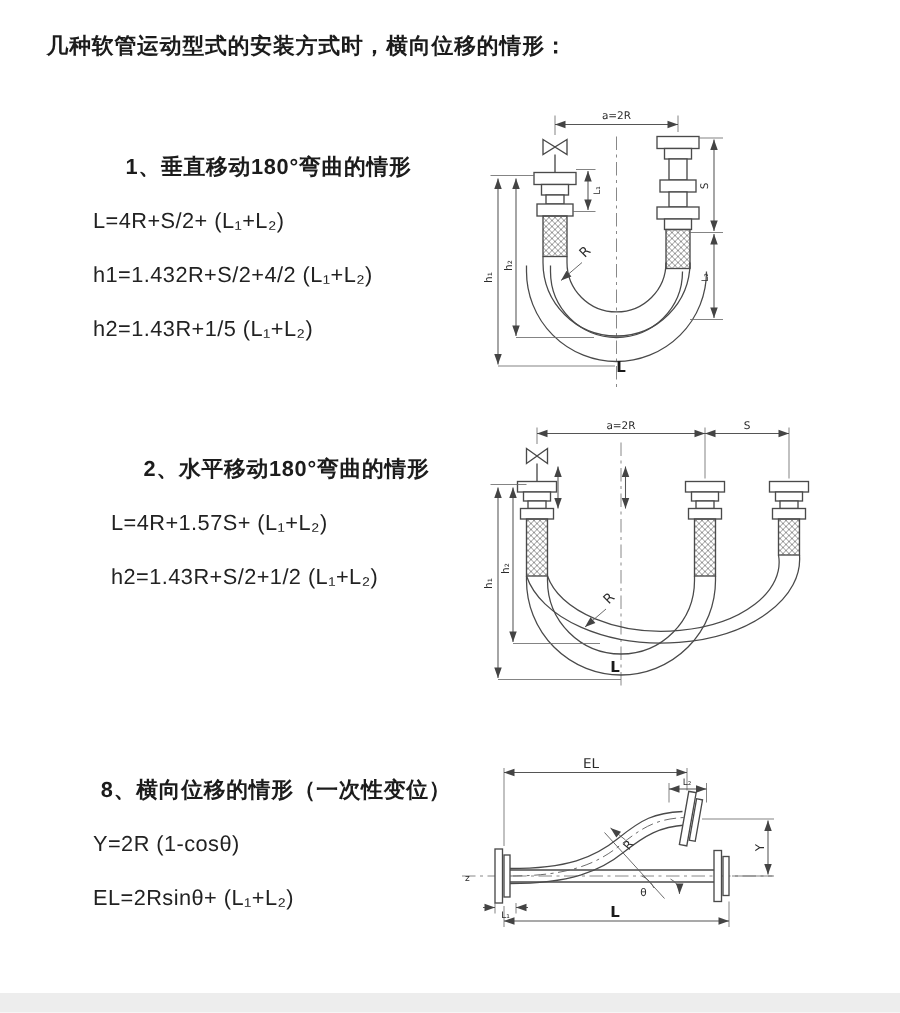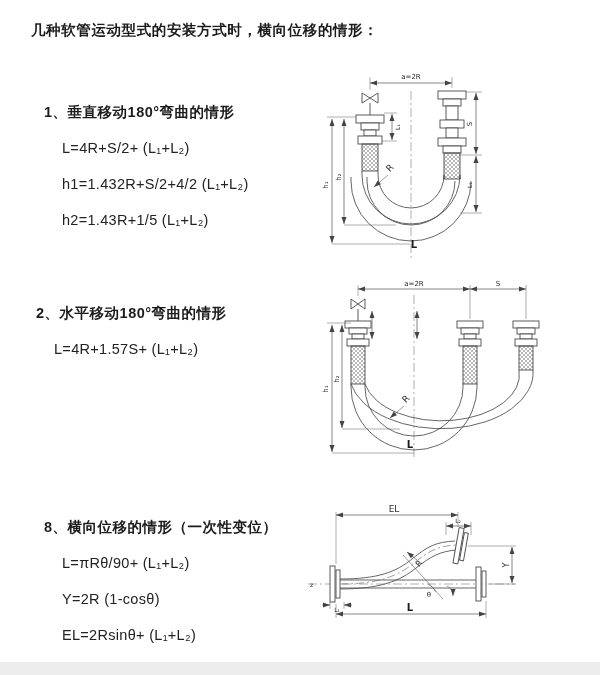--- a/index.html
+++ b/index.html
@@ -6,27 +6,27 @@
   body{
     width:600px;height:675px;position:relative;overflow:hidden;
     background:#ffffff;color:#1c1c1c;
     font-family:"Liberation Sans","DejaVu Sans",sans-serif;
   }
   .abs{position:absolute;}
   .page-title{
     left:31px;top:21px;font-size:14.5px;font-weight:700;letter-spacing:0.6px;
   }
   .section-text .heading{
-    font-size:14.5px;font-weight:700;letter-spacing:0.5px;margin:0 0 13px 0;line-height:20px;
+    font-size:14.5px;font-weight:700;letter-spacing:0.5px;margin:0 0 13px 0;line-height:20px;text-align:center;
   }
   .section-text .formula{
     font-size:14.5px;letter-spacing:0.3px;margin:16px 0 9px 18px;line-height:20px;color:#222;
   }
   #sec1{left:44px;top:102px;width:270px;}
-  #sec2{left:36px;top:303px;width:270px;}
+  #sec2{left:56px;top:303px;width:270px;}
   #sec3{left:44px;top:517px;width:280px;}
   #dia1{left:308px;top:67px;}
   #dia2{left:310px;top:277px;}
   #dia3{left:300px;top:502px;}
   .footer-strip{left:0;bottom:0;width:600px;height:13px;background:#ededed;}
   
   svg{display:block;}
   svg text{fill:#2b2b2b;font-size:7px;font-family:"DejaVu Sans",sans-serif;}
   svg .biglbl{font-size:10px;font-weight:bold;fill:#1a1a1a;}
   .dim{stroke:#555;stroke-width:0.7;fill:none;}
@@ -134,20 +134,21 @@
     <line class="dim" x1="168" y1="89" x2="168" y2="145" marker-start="url(#m1)" marker-end="url(#m1)"></line>
     <text transform="rotate(-90 164 118)" x="164" y="118" text-anchor="middle" style="font-size:6px">L₂</text>
   </g>
 
   <text class="biglbl" x="106" y="181" text-anchor="middle">L</text>
 </svg>
 
 <div class="abs section-text" id="sec2">
   <p class="heading">2、水平移动180°弯曲的情形</p>
   <p class="formula">L=4R+1.57S+ (L₁+L₂)</p>
+  <p class="formula">h2=1.43R+S/2+1/2 (L₁+L₂)</p>
 </div>
 
 <svg id="dia2" class="abs" width="290" height="186" viewBox="0 0 290 186">
   <defs>
     <marker id="m2" markerWidth="9" markerHeight="8" refX="7.5" refY="3" orient="auto-start-reverse" markerUnits="userSpaceOnUse">
       <path d="M0.5,0.5 L7.5,3 L0.5,5.5 z" fill="#444"></path>
     </marker>
     <pattern id="braid2" width="4" height="4" patternUnits="userSpaceOnUse">
       <path d="M0,4 L4,0 M0,0 L4,4" stroke="#8a8a8a" stroke-width="0.6"></path>
     </pattern>
@@ -220,21 +221,20 @@
   <g>
     <text transform="rotate(-45 98 124)" x="98" y="124" text-anchor="middle" style="font-size:9px">R</text>
     <line class="thin" x1="94" y1="129" x2="80" y2="141" marker-end="url(#m2)"></line>
   </g>
 
   <text class="biglbl" x="100" y="171" text-anchor="middle">L</text>
 </svg>
 
 <div class="abs section-text" id="sec3">
   <p class="heading">8、横向位移的情形（一次性变位）</p>
-  <p class="formula">L=πRθ/90+ (L₁+L₂)</p>
   <p class="formula">Y=2R (1-cosθ)</p>
   <p class="formula">EL=2Rsinθ+ (L₁+L₂)</p>
 </div>
 
 <svg id="dia3" class="abs" width="300" height="145" viewBox="0 0 300 145">
   <defs>
     <marker id="m3" markerWidth="9" markerHeight="8" refX="7.5" refY="3" orient="auto-start-reverse" markerUnits="userSpaceOnUse">
       <path d="M0.5,0.5 L7.5,3 L0.5,5.5 z" fill="#444"></path>
     </marker>
   </defs>

